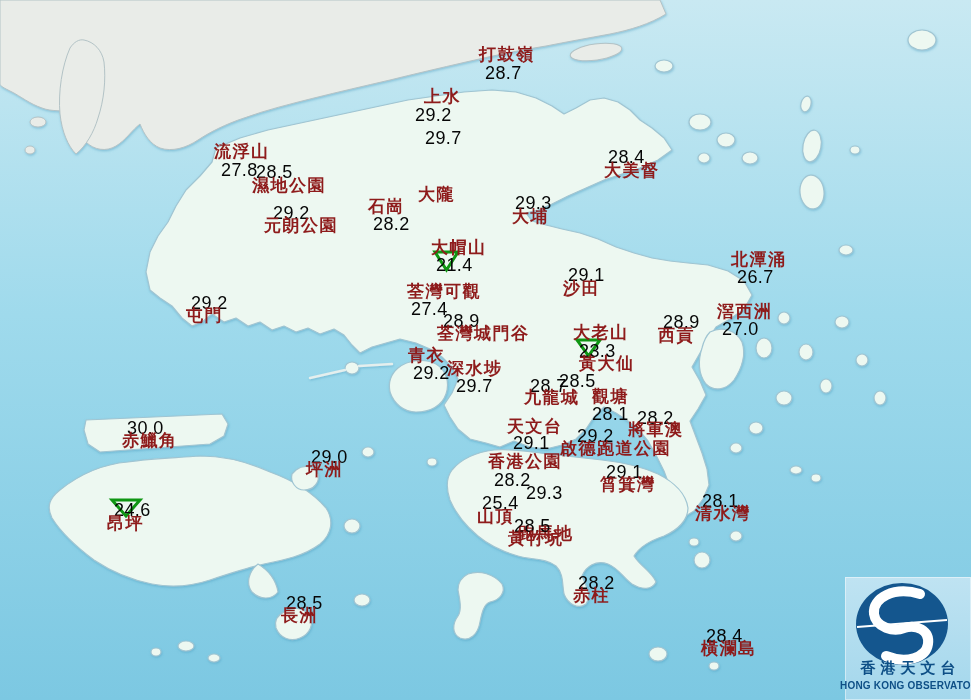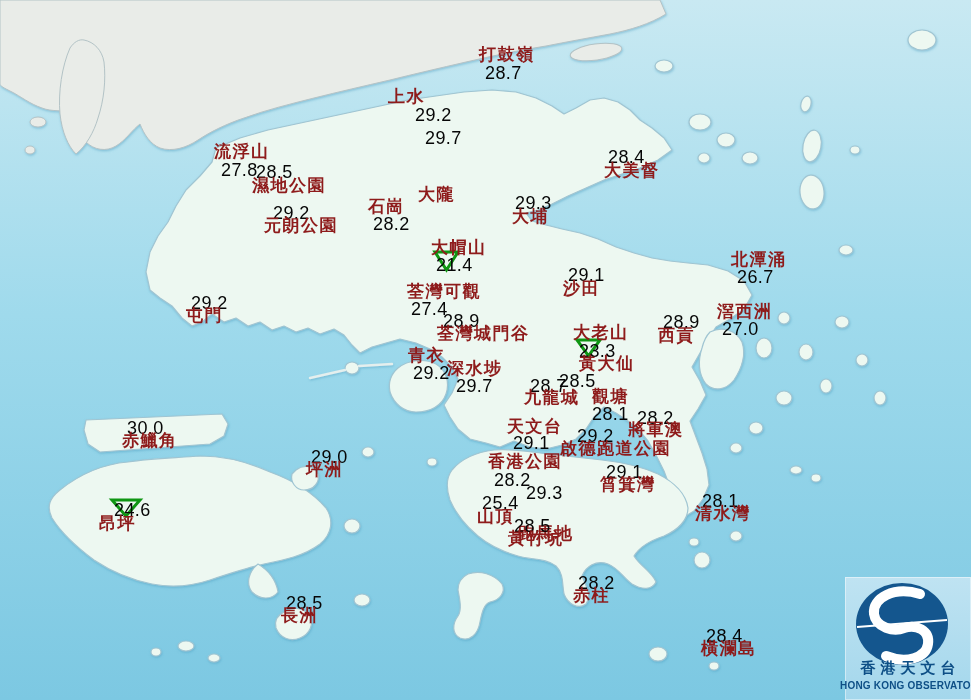--- a/index.html
+++ b/index.html
@@ -138,21 +138,21 @@
       </g>
     </g>
 
   </svg>
 
   <div id="logo-panel"></div>
     <div id="labels">
       <span class="st-val" style="left: 485px; top: 64px;">28.7</span>
       <span class="st-name" style="left: 479px; top: 46px;">打鼓嶺</span>
       <span class="st-val" style="left: 415px; top: 106px;">29.2</span>
-      <span class="st-name" style="left: 388px; top: 88px;">上水</span>
+      <span class="st-name" style="left: 424px; top: 88px;">上水</span>
       <span class="st-val" style="left: 425px; top: 129px;">29.7</span>
       <span class="st-name" style="left: 418px; top: 143px; margin-top: 43px;">大隴</span>
       <span class="st-val" style="left: 221px; top: 161px;">27.8</span>
       <span class="st-name" style="left: 214px; top: 143px;">流浮山</span>
       <span class="st-val" style="left: 256px; top: 163px;">28.5</span>
       <span class="st-name" style="left: 252px; top: 177px;">濕地公園</span>
       <span class="st-val" style="left: 273px; top: 204px;">29.2</span>
       <span class="st-name" style="left: 264px; top: 217px;">元朗公園</span>
       <span class="st-val" style="left: 373px; top: 215px;">28.2</span>
       <span class="st-name" style="left: 368px; top: 198px;">石崗</span>
@@ -205,21 +205,21 @@
       <span class="st-val" style="left: 606px; top: 463px;">29.1</span>
       <span class="st-name" style="left: 600px; top: 476px;">筲箕灣</span>
       <span class="st-val" style="left: 127px; top: 419px;">30.0</span>
       <span class="st-name" style="left: 122px; top: 432px;">赤鱲角</span>
       <span class="st-val" style="left: 311px; top: 448px;">29.0</span>
       <span class="st-name" style="left: 306px; top: 461px;">坪洲</span>
       <svg class="tri" width="32" height="20" style="left: 110px; top: 498px;">
         <polygon points="2,2 30,2 16,18" fill="none" stroke="#0f9613" stroke-width="3" stroke-linejoin="miter"></polygon>
       </svg>
       <span class="st-val" style="left: 114px; top: 501px;">24.6</span>
-      <span class="st-name" style="left: 99px; top: 515px;">昂坪</span>
+      <span class="st-name" style="left: 107px; top: 515px;">昂坪</span>
       <span class="st-val" style="left: 482px; top: 494px;">25.4</span>
       <span class="st-name" style="left: 477px; top: 508px;">山頂</span>
       <span class="st-val" style="left: 526px; top: 484px;">29.3</span>
       <span class="st-name" style="left: 518px; top: 497px; margin-top: 28px;">跑馬地</span>
       <span class="st-val" style="left: 514px; top: 517px;">28.5</span>
       <span class="st-name" style="left: 508px; top: 530px;">黃竹坑</span>
       <span class="st-val" style="left: 702px; top: 492px;">28.1</span>
       <span class="st-name" style="left: 695px; top: 505px;">清水灣</span>
       <span class="st-val" style="left: 286px; top: 594px;">28.5</span>
       <span class="st-name" style="left: 281px; top: 607px;">長洲</span>

